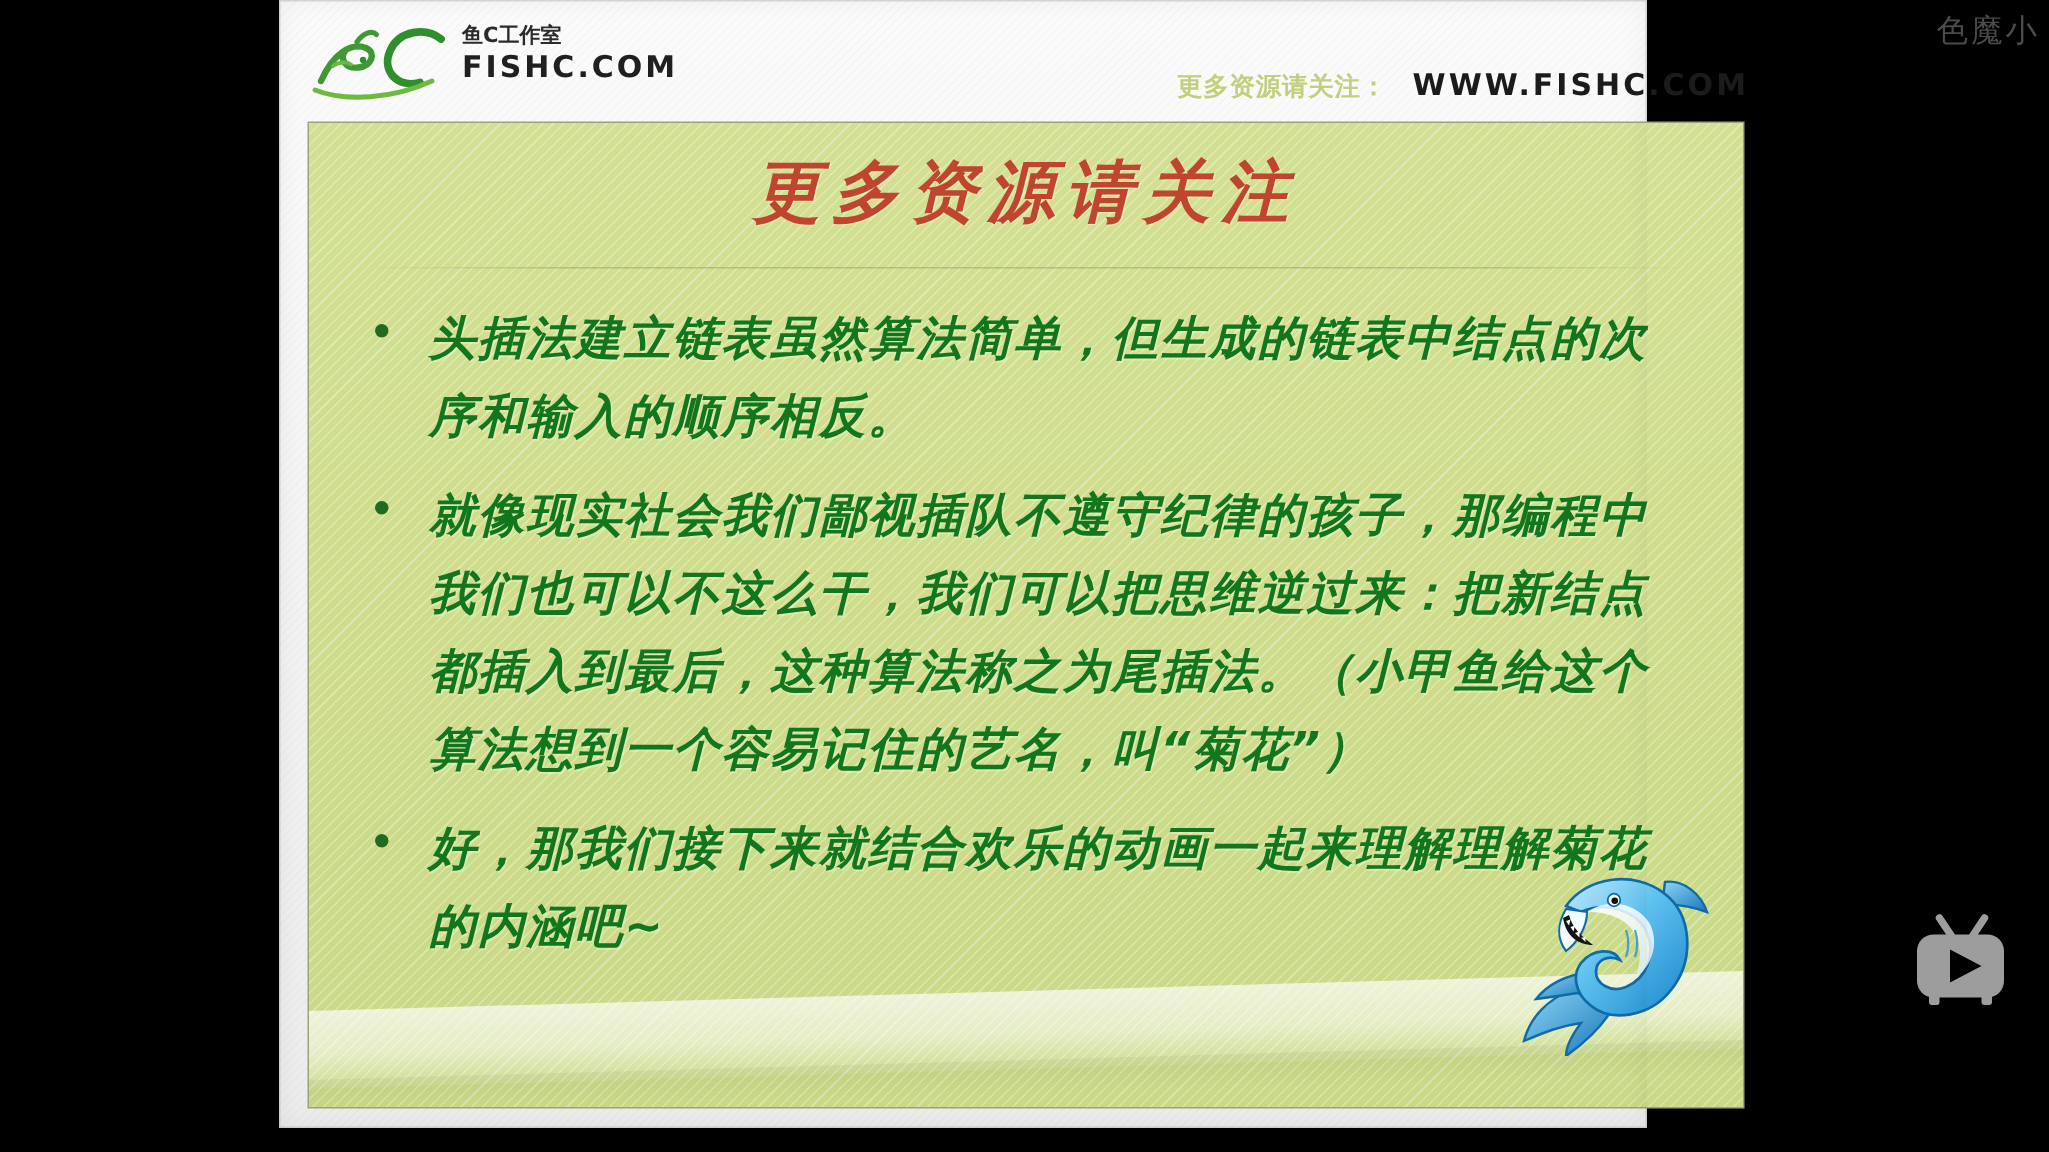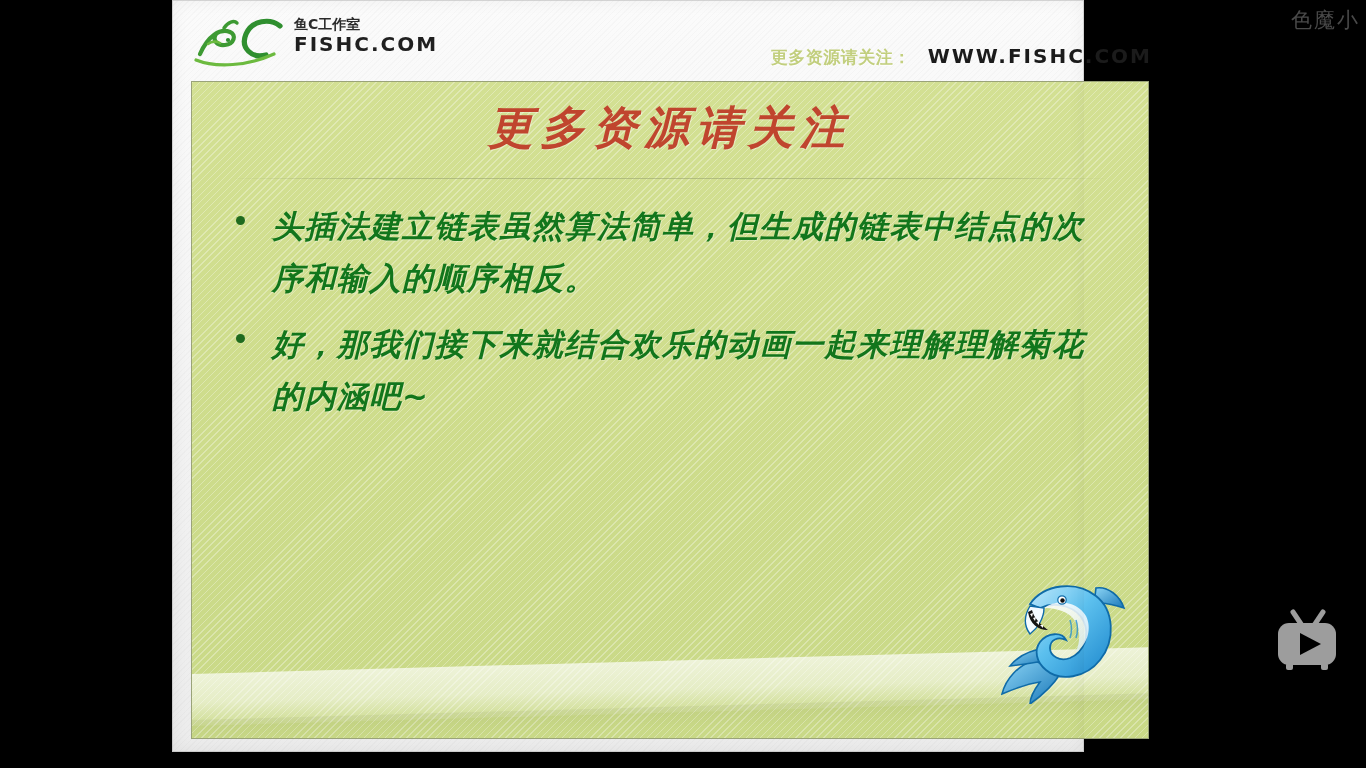--- a/index.html
+++ b/index.html
@@ -20,21 +20,21 @@
     position: absolute;
     left: 0; top: 0;
     width: 1366px;
     height: 768px;
     background: #000;
   }
 
   
   .slide-frame {
     position: absolute;
-    left: 172px;
+    left: 186px;
     top: 0px;
     width: 912px;
     height: 752px;
     background:
       repeating-linear-gradient(135deg,
         rgba(0,0,0,0.018) 0px, rgba(0,0,0,0.018) 1px,
         rgba(255,255,255,0) 1px, rgba(255,255,255,0) 4px),
       linear-gradient(180deg, #fbfbfb 0%, #f4f4f4 45%, #ececec 100%);
     box-shadow: 0 0 0 1px rgba(190,190,190,0.55) inset;
   }
@@ -297,20 +297,24 @@
       <div class="slide-title">更多资源请关注</div>
       <div class="title-rule"></div>
 
       <div class="bullet-list">
 
         <div class="bullet-item">
           <span class="bullet-dot"></span>
           <span class="bullet-text">头插法建立链表虽然算法简单，但生成的链表中结点的次序和输入的顺序相反。</span>
         </div>
 
+        <div class="bullet-item">
+          <span class="bullet-dot"></span>
+          <span class="bullet-text">就像现实社会我们鄙视插队不遵守纪律的孩子，那编程中我们也可以不这么干，我们可以把思维逆过来：把新结点都插入到最后，这种算法称之为尾插法。（小甲鱼给这个算法想到一个容易记住的艺名，叫“菊花”）</span>
+        </div>
 
         <div class="bullet-item">
           <span class="bullet-dot"></span>
           <span class="bullet-text">好，那我们接下来就结合欢乐的动画一起来理解理解菊花的内涵吧~</span>
         </div>
 
       </div>
 
       <div class="panel-band"></div>
       <div class="panel-band-2"></div>

